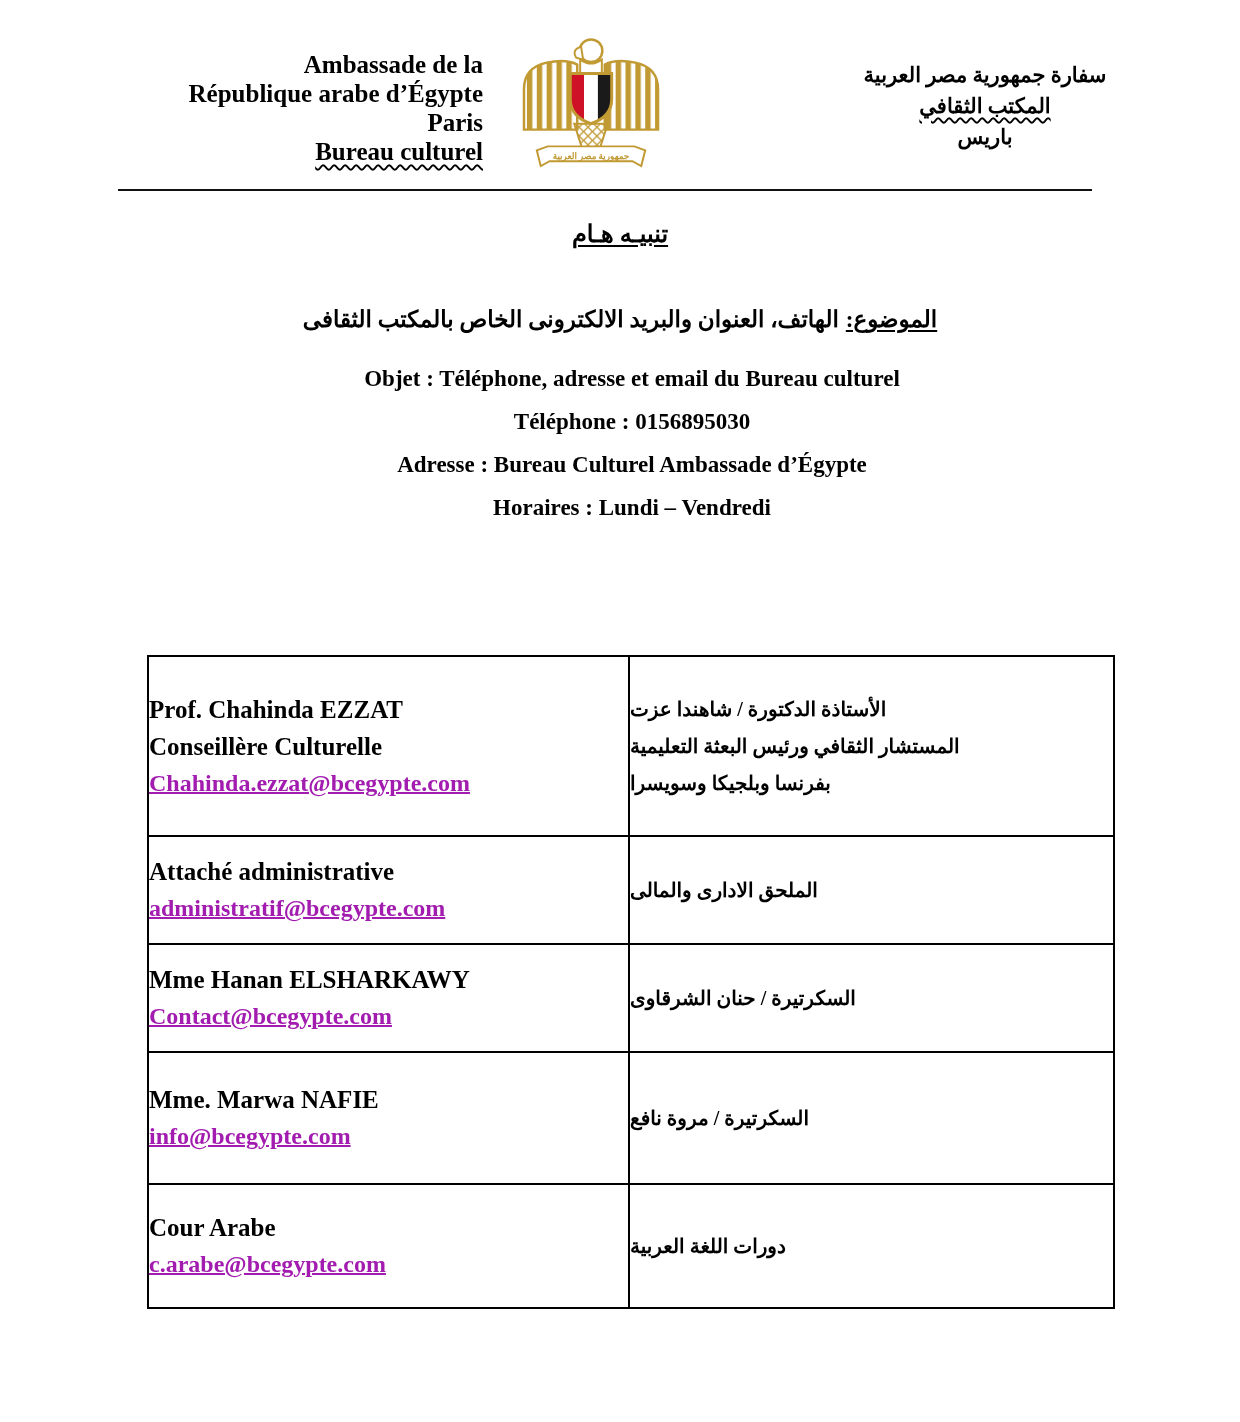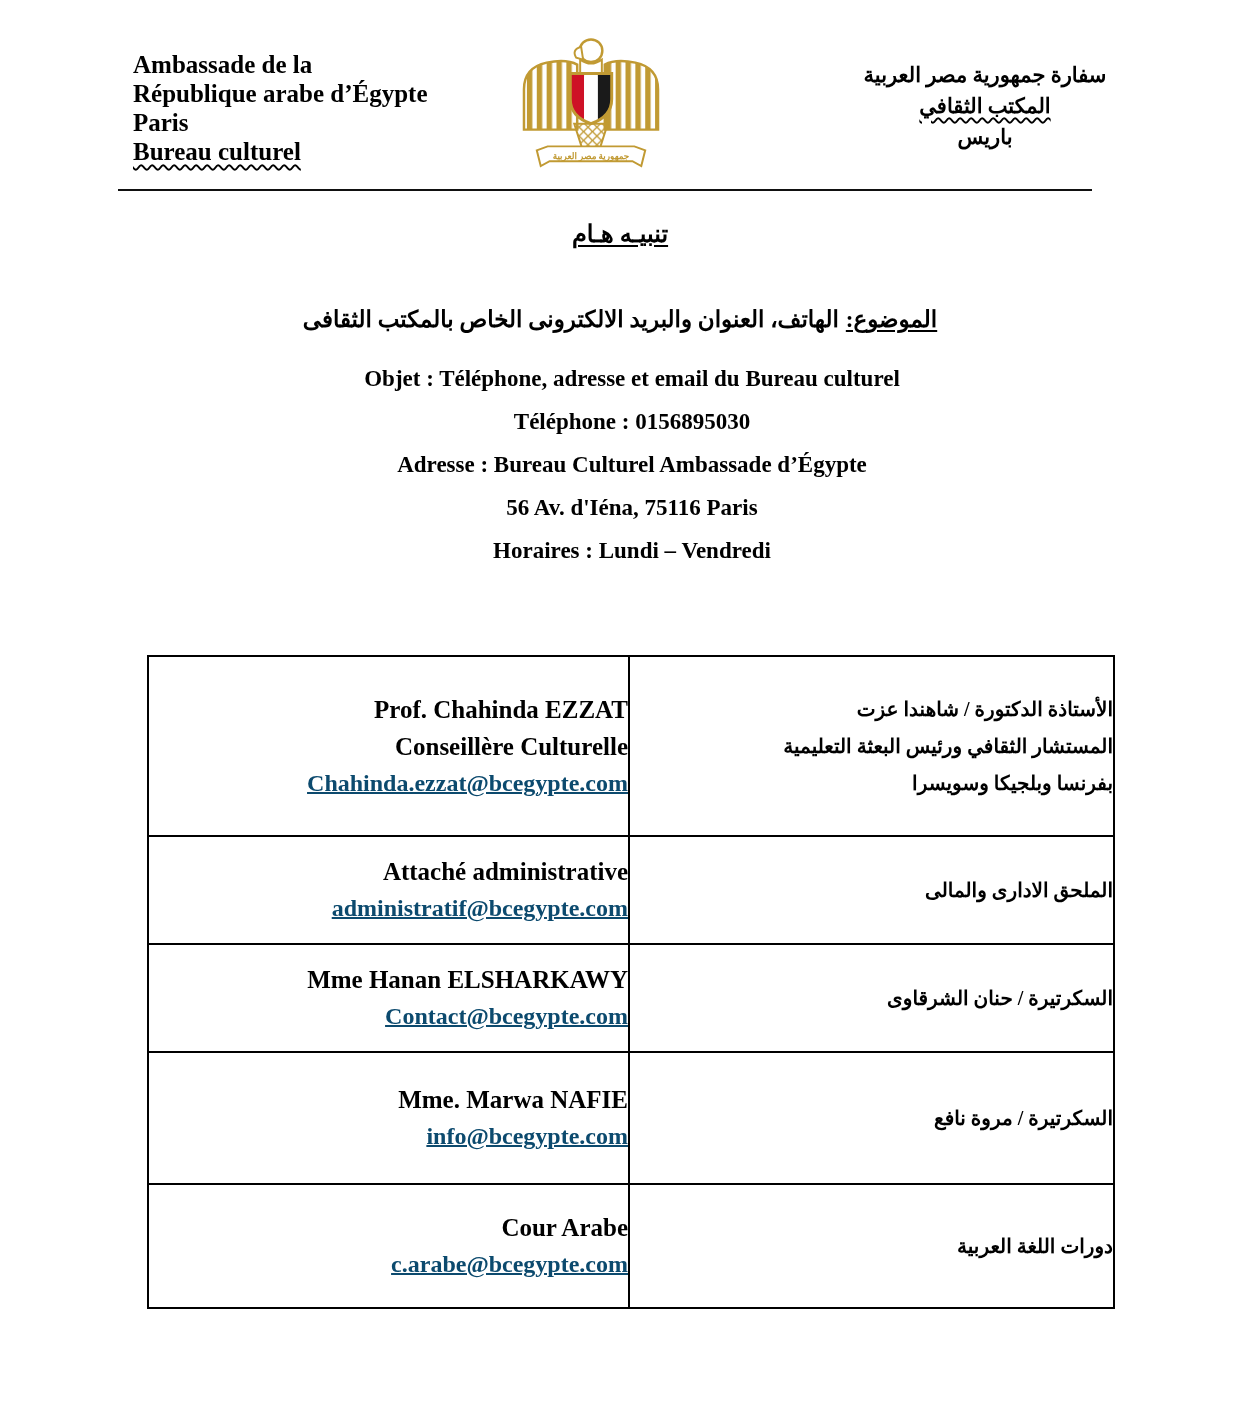--- a/index.html
+++ b/index.html
@@ -3,21 +3,21 @@
 <meta charset="utf-8">
 <style>
   * { margin:0; padding:0; box-sizing:border-box; }
   html,body { background:#fff; }
   body {
     width:1240px; height:1422px; position:relative;
     font-family:"Liberation Serif", serif; color:#000; font-weight:bold;
   }
   .hdr-left {
     position:absolute; left:133px; top:50px; width:350px;
-    text-align:left; font-size:25px; line-height:29px;
+    text-align:right; font-size:25px; line-height:29px;
   }
   .hdr-right {
     position:absolute; left:835px; top:60px; width:300px;
     text-align:center; font-size:21px; line-height:31px;
   }
   .wavy {
     text-decoration:underline; text-decoration-style:wavy;
     text-decoration-thickness:1.5px; text-underline-offset:4px;
     display:inline-block;
   }
@@ -26,24 +26,24 @@
   .notice { position:absolute; top:217px; left:0; width:100%; text-align:center; font-size:24px; line-height:34px; }
   .u { text-decoration:underline; text-decoration-thickness:2px; text-underline-offset:3px; }
   .subject { position:absolute; top:303px; left:0; width:100%; text-align:center; font-size:23px; line-height:34px; }
   .subject .u { margin-left:7px; }
   .info { position:absolute; top:357px; left:0; width:100%; text-align:center; font-size:23px;padding-left:24px; }
   .info div { line-height:43px; }
   table.contacts {
     position:absolute; left:147px; top:655px; width:966px;
     border-collapse:collapse; table-layout:fixed;
   }
-  table.contacts td { border:2px solid #000; vertical-align:middle; text-align:right; }
+  table.contacts td { border:2px solid #000; vertical-align:middle; text-align:left; }
   td.fr .frl { font-size:25px; line-height:28px; margin:9px 0; }
   td.fr .eml { margin:9px 0; }
-  a.email { color:#0c4a6e; font-size:24px; font-weight:bold; text-decoration-thickness:2px; }
+  a.email { color:#a21caf; font-size:24px; font-weight:bold; text-decoration-thickness:2px; }
   td.ar { font-size:20px; }
   td.ar .arl { line-height:37px;font-family:Liberation Serif, serif; }
 </style>
 </head>
 <body>
 
 <div>
 
   <div class="hdr-left">
     <div>Ambassade de la</div>
@@ -94,21 +94,20 @@
   </div>
 
   <div class="subject" dir="rtl">
     <span class="u">الموضوع:</span><span>الهاتف، العنوان والبريد الالكترونى الخاص بالمكتب الثقافى</span>
   </div>
 
   <div class="info">
     <div>Objet : Téléphone, adresse et email du Bureau culturel</div>
     <div>Téléphone : 0156895030</div>
     <div>Adresse : Bureau Culturel Ambassade d’Égypte</div>
-    <div>56 Av. d'Iéna, 75116 Paris</div>
     <div>Horaires : Lundi – Vendredi</div>
   </div>
 
   <table class="contacts">
     <colgroup>
         <col style="width:481px">
         <col style="width:485px">
       </colgroup>
     <tbody>
       <tr style="height:180px">

